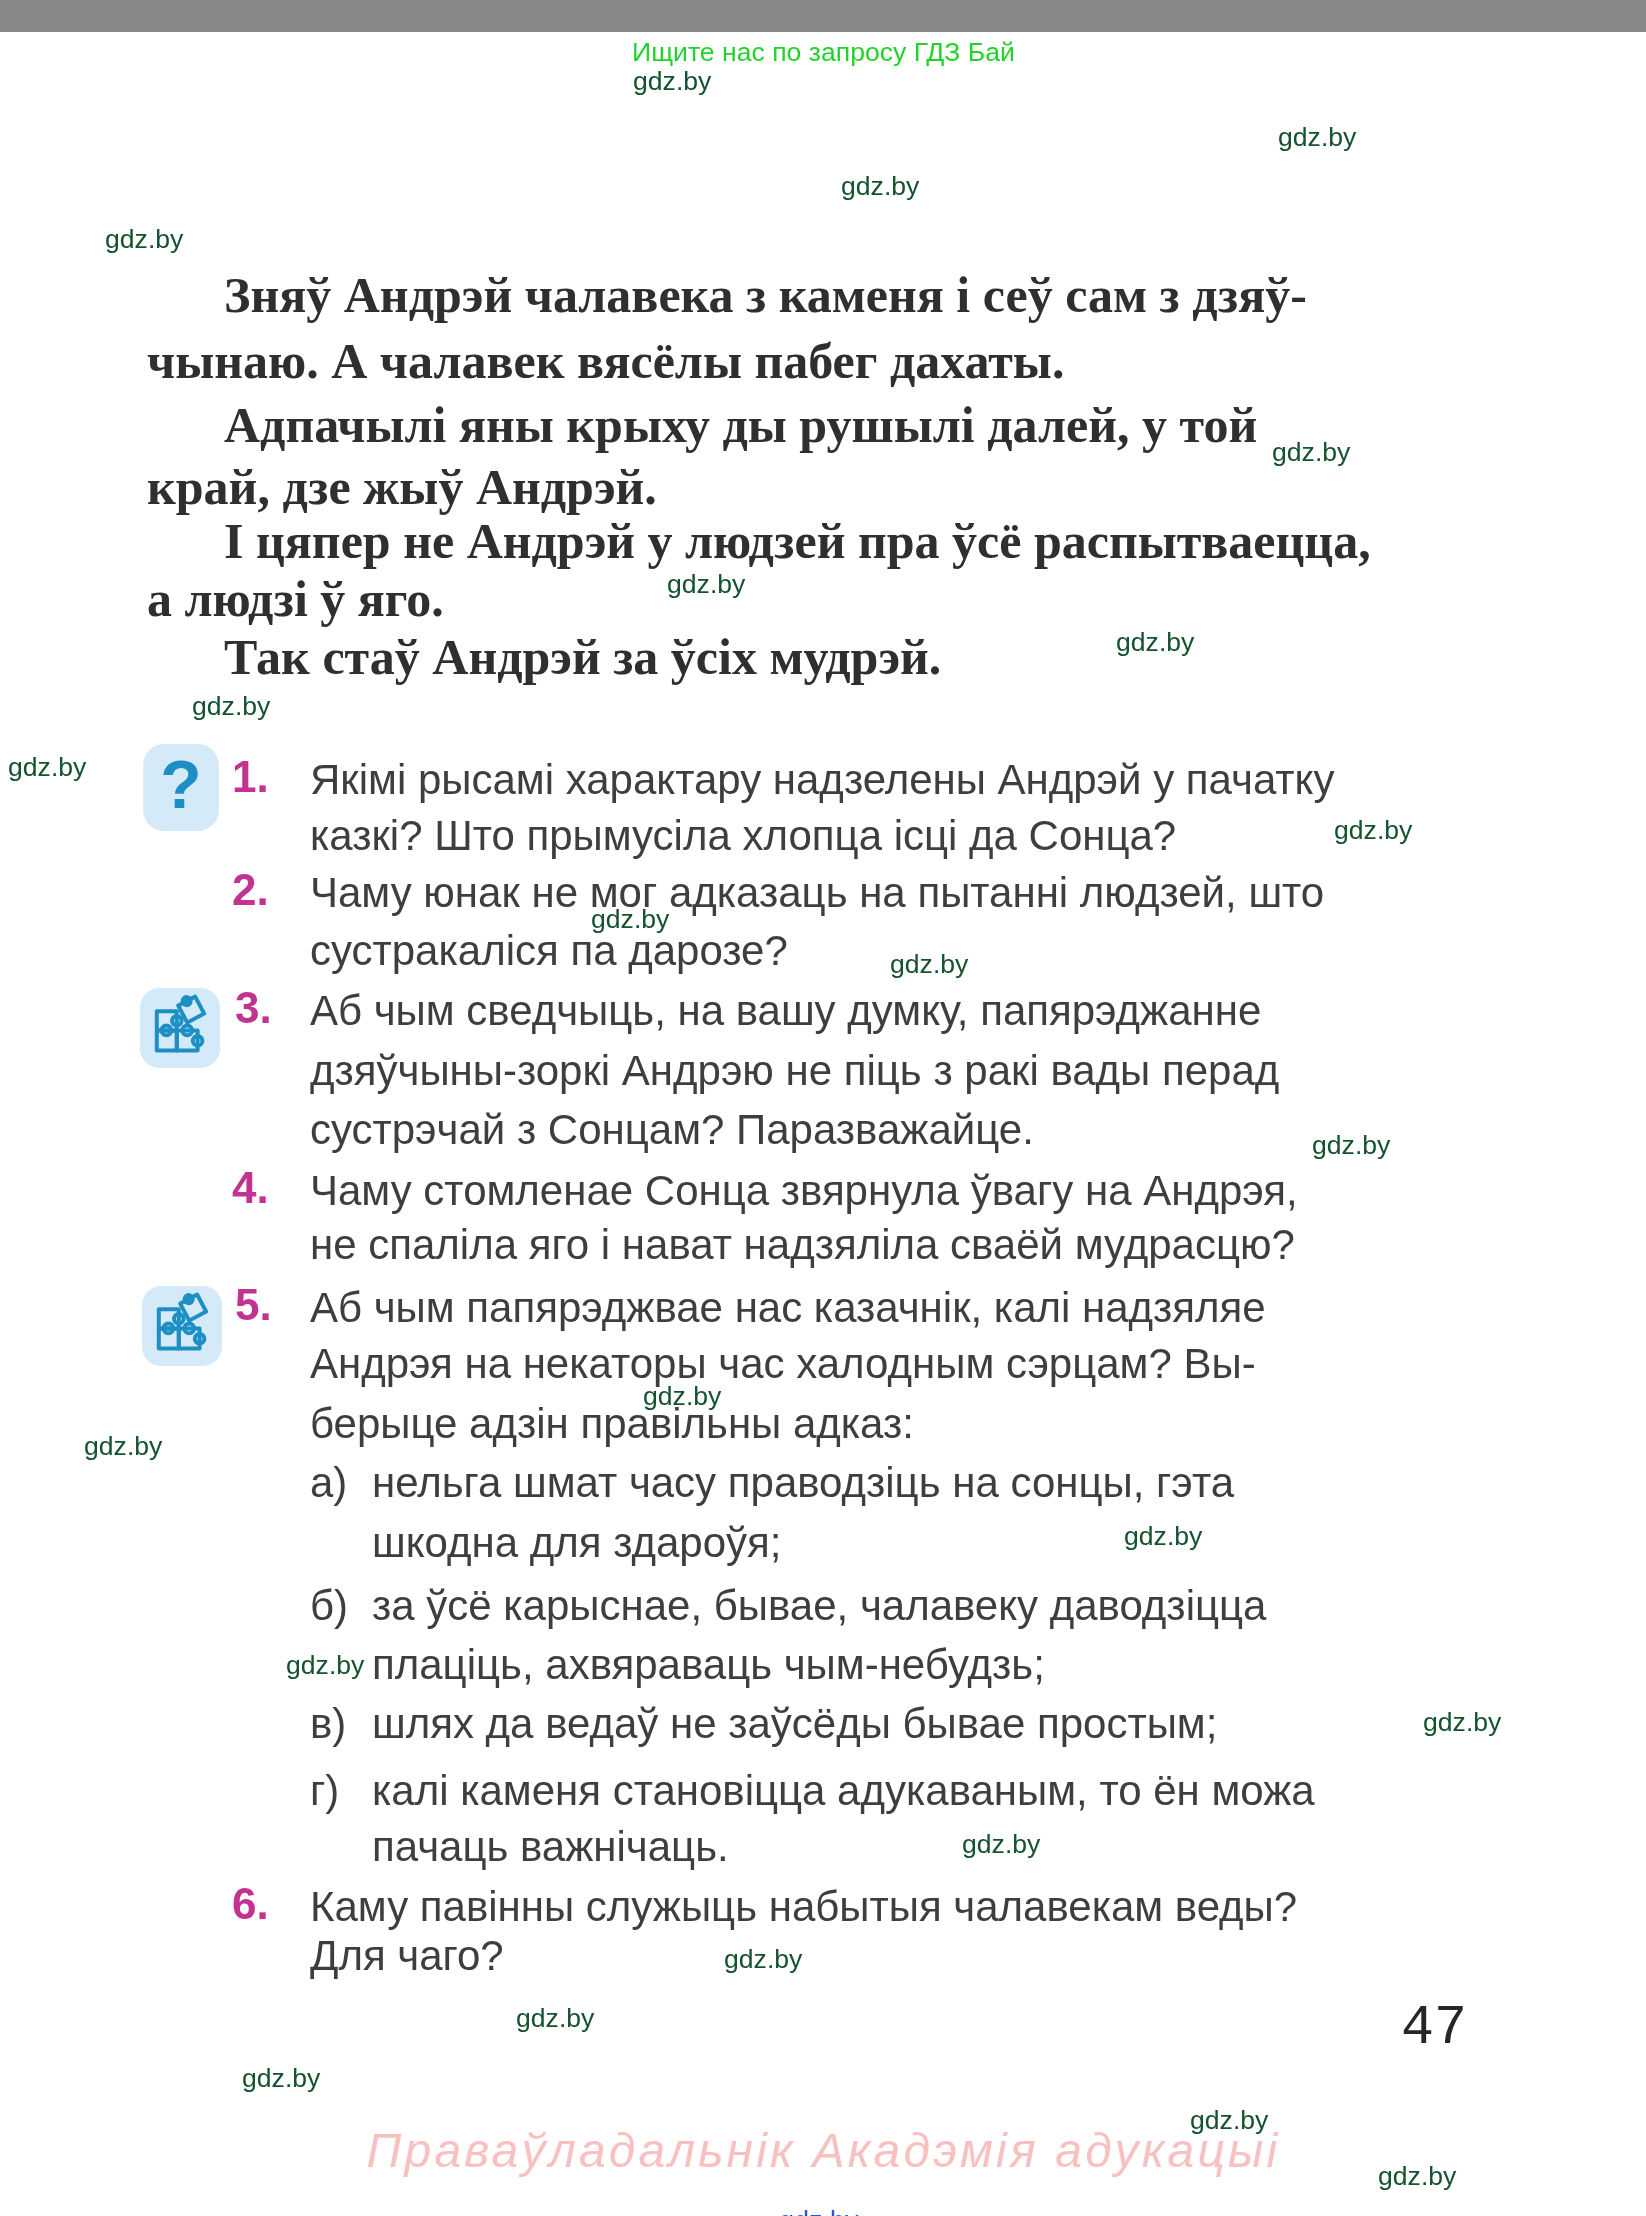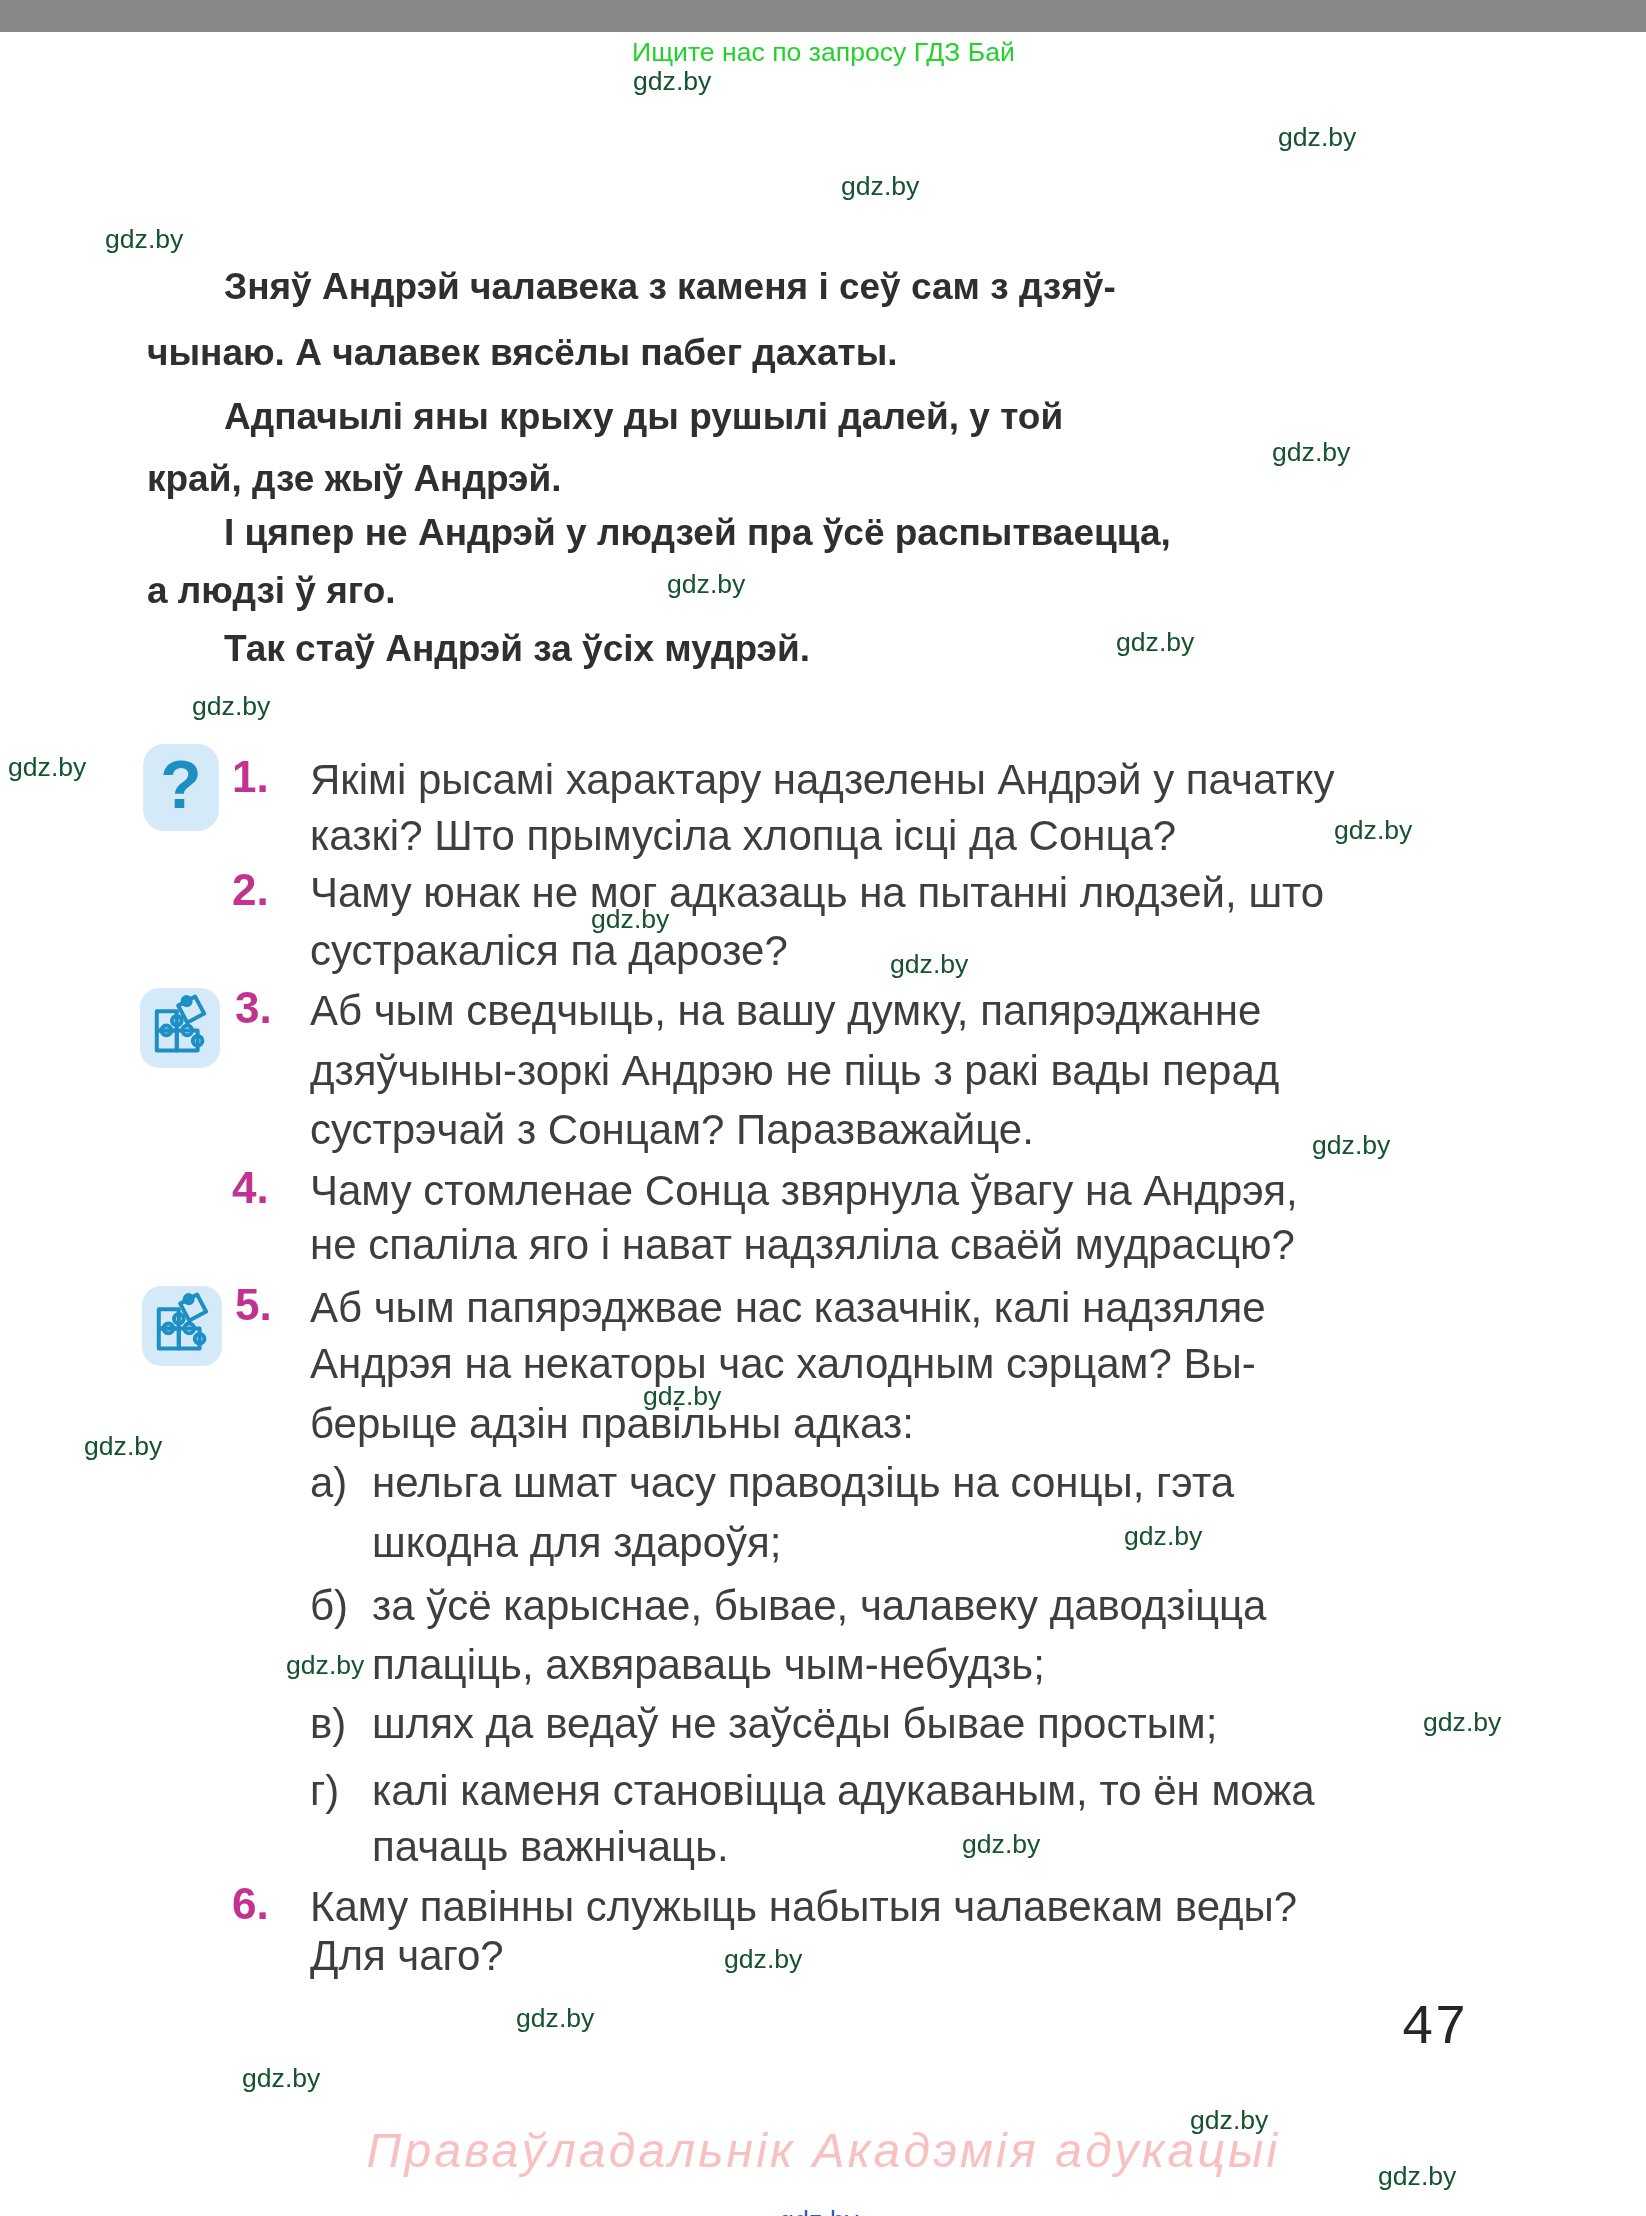--- a/index.html
+++ b/index.html
@@ -19,23 +19,23 @@
   }
   
   .wm{
     position:absolute;
     font-size:26.6px;color:#14532d;white-space:nowrap;
     font-family:"Liberation Sans", sans-serif;
   }
   
   .sline{
     position:absolute;
-    font-family:Liberation Sans, sans-serif;
+    font-family:Liberation Serif, serif;
     font-weight:bold;
-    font-size:37px;color:#2f2f2f;
+    font-size:50px;color:#2f2f2f;
     white-space:nowrap;letter-spacing:0px;
   }
   
   .qline{
     position:absolute;
     font-size:42px;color:#3e3e3e;
     white-space:nowrap;
   }
   .qnum{
     position:absolute;

